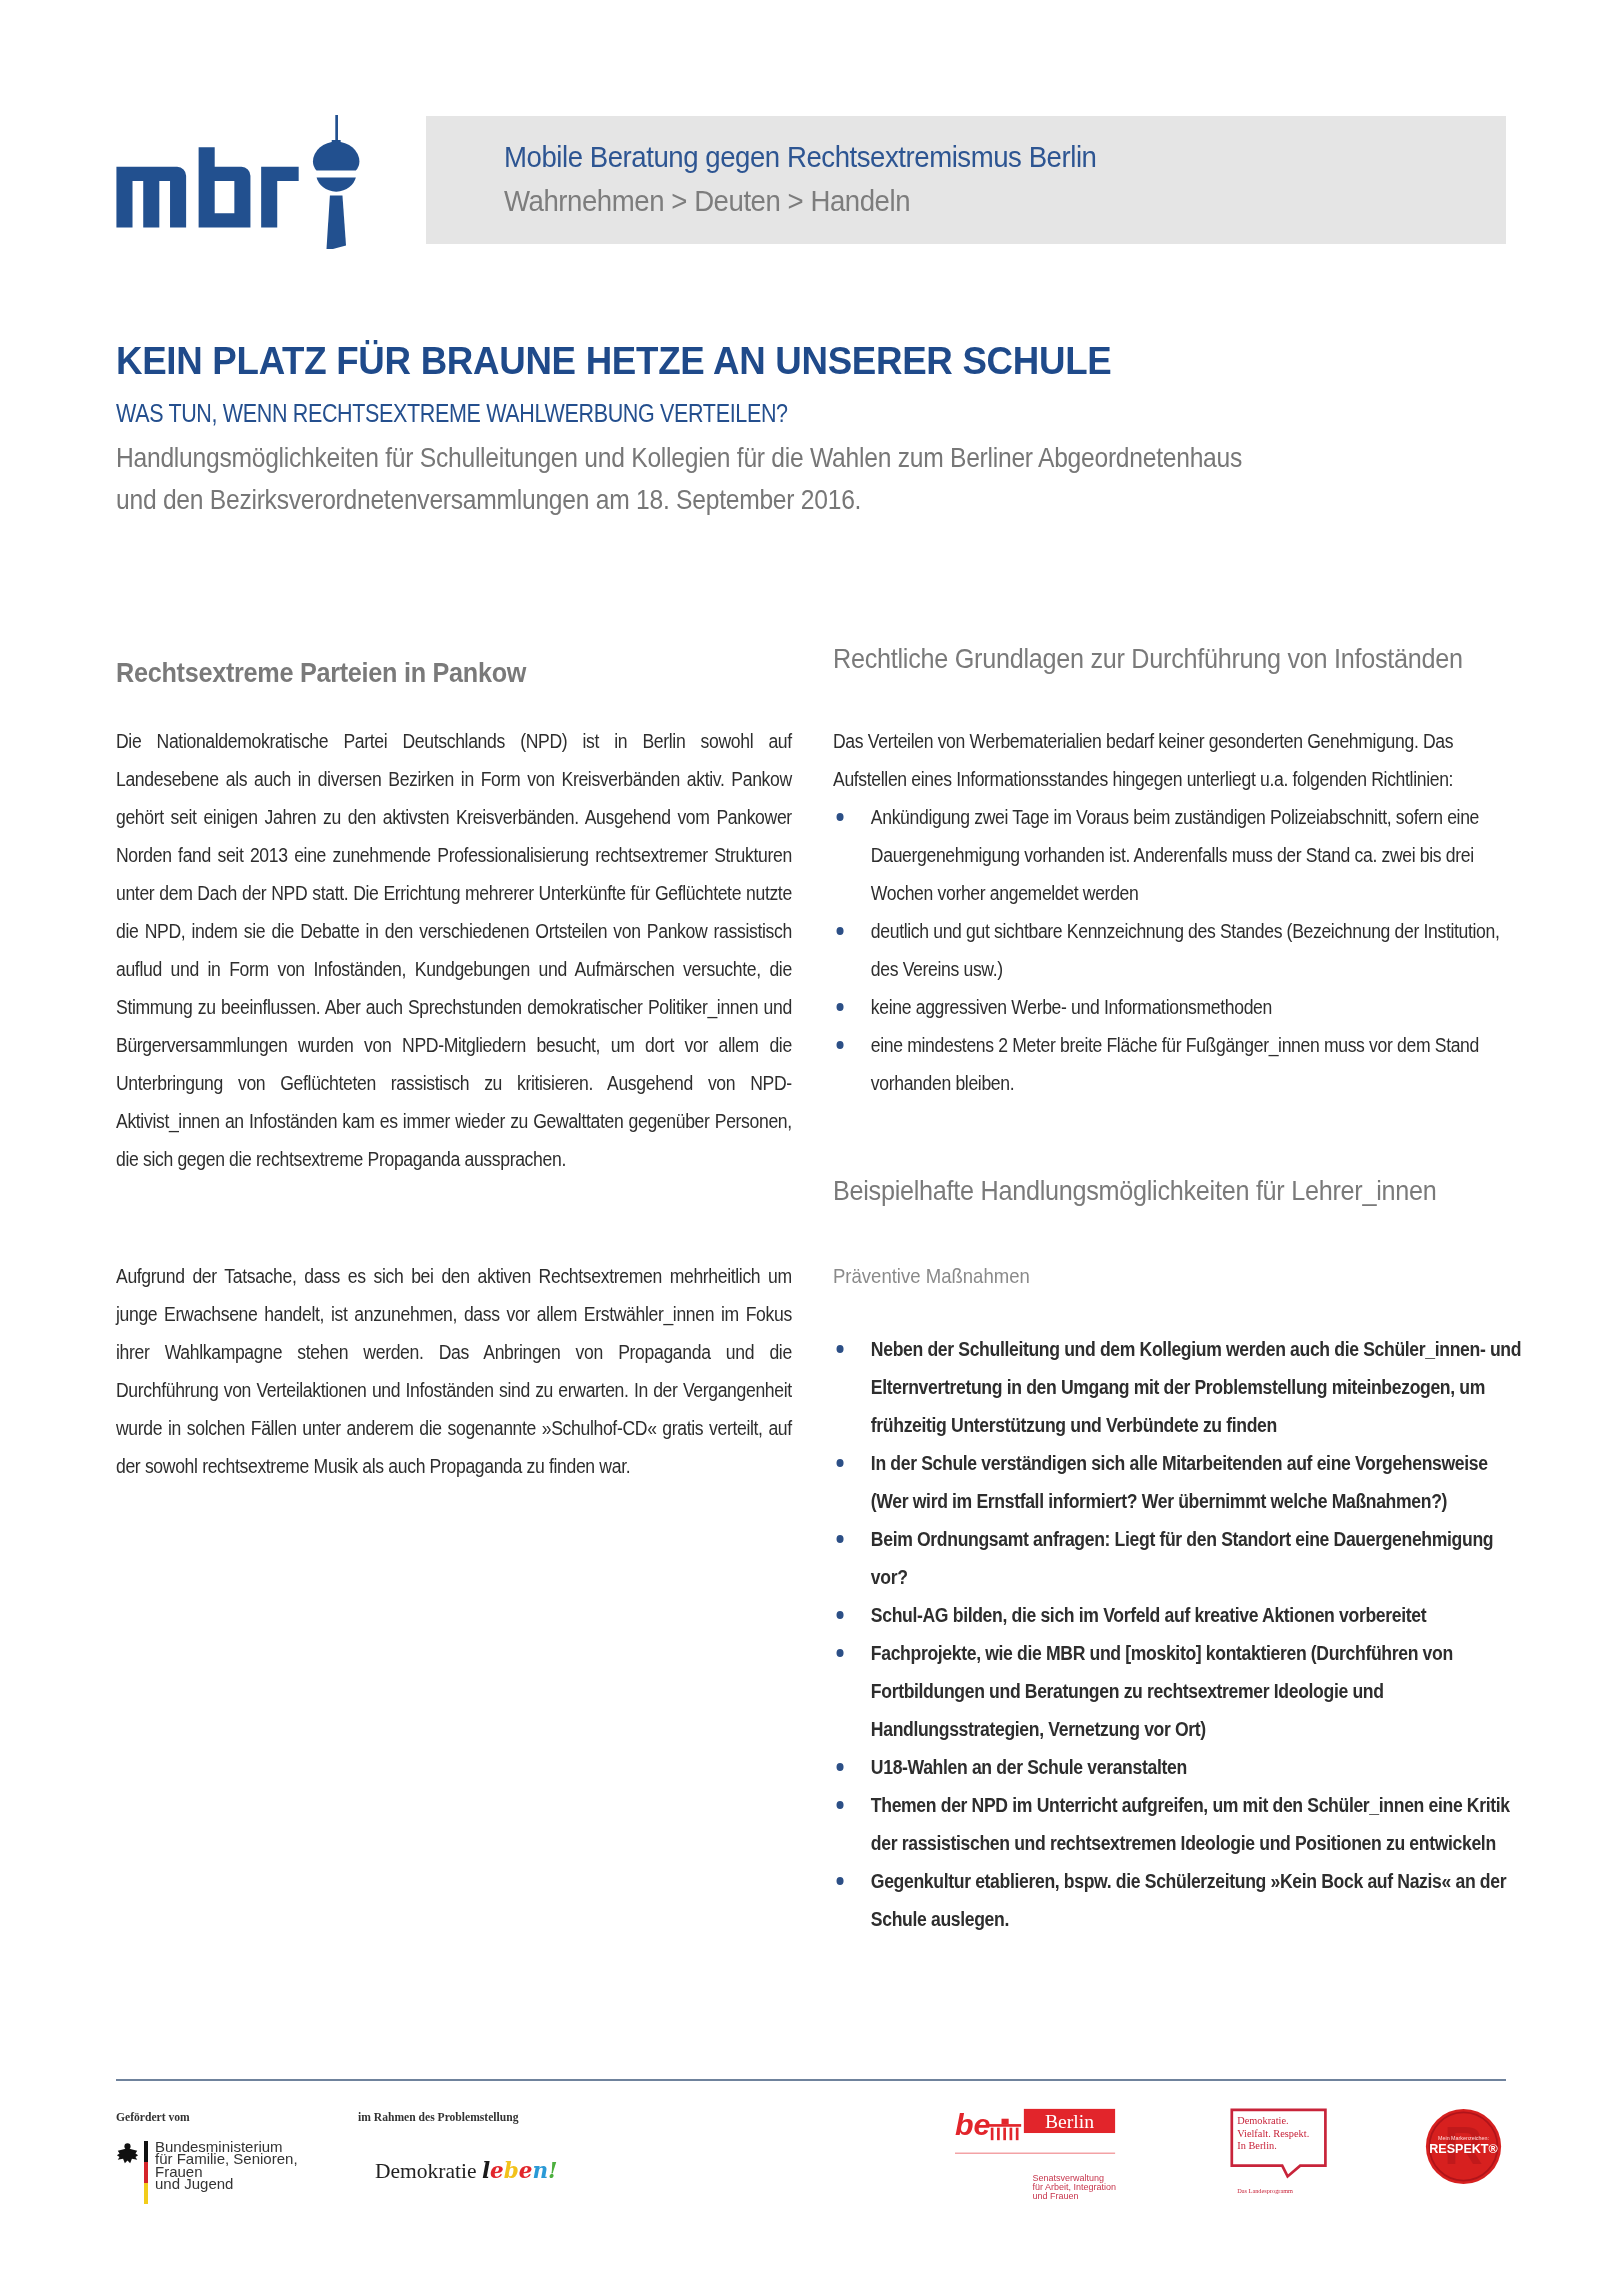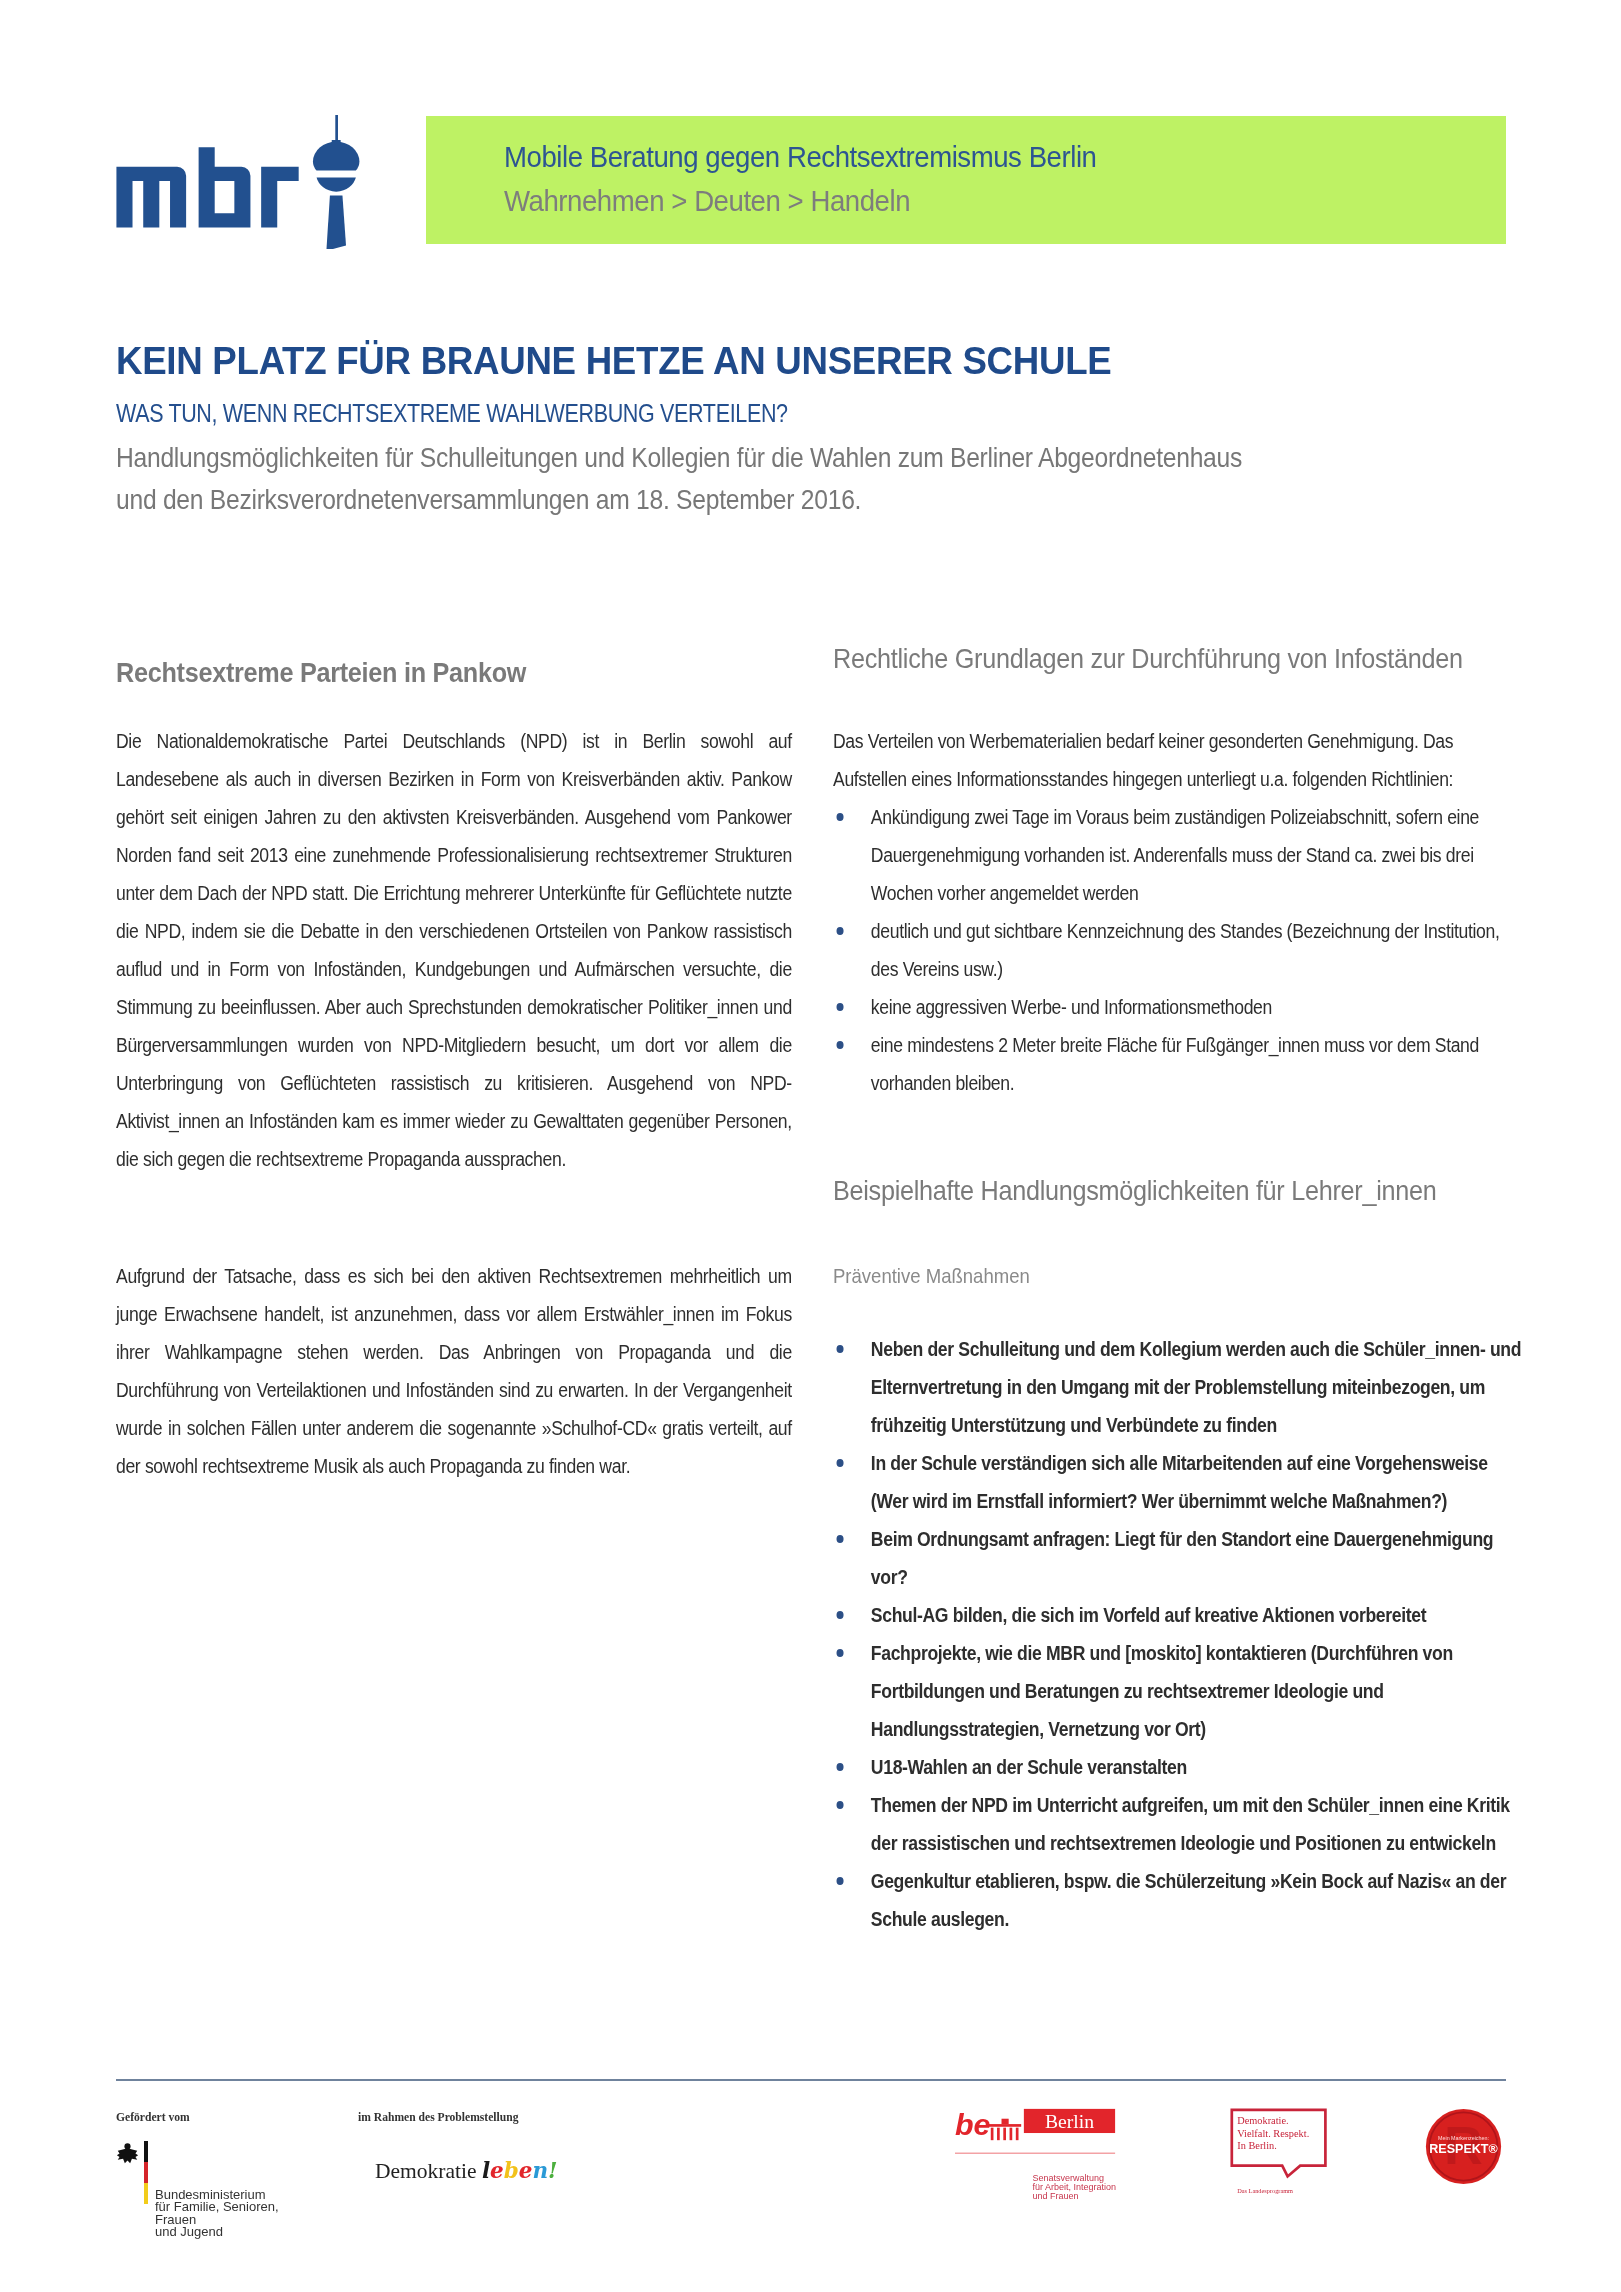--- a/index.html
+++ b/index.html
@@ -7,21 +7,21 @@
     width: 1622px; height: 2293px; position: relative; overflow: hidden;
     font-family: "Liberation Sans", "DejaVu Sans", sans-serif;
     color: #2b2b2b;
   }
   .abs { position: absolute; }
 
   
   .logo { left: 116px; top: 115px; width: 251px; height: 134px; }
   .header-box {
     left: 426px; top: 116px; width: 1080px; height: 128px;
-    background: #bef264;
+    background: #e5e5e5;
   }
   .header-org {
     position: absolute; left: 78px; top: 24px;
     font-size: 30px; color: #2d5592; letter-spacing: -0.5px;
     transform: scaleX(0.92); transform-origin: left center; white-space: nowrap;
   }
   .header-tagline {
     position: absolute; left: 78px; top: 68px;
     font-size: 30px; color: #7d7d7d; letter-spacing: -0.5px;
     transform: scaleX(0.92); transform-origin: left center; white-space: nowrap;
@@ -79,22 +79,22 @@
   
   .footer-line {
     left: 116px; top: 2079px; width: 1390px; height: 1.8px; background: #6f829c;
   }
   .footer-label {
     font-family: "Liberation Serif", "DejaVu Serif", serif;
     font-size: 11.6px; font-weight: bold; color: #333;
   }
   .ministry { left: 116px; top: 2139px; width: 206px; height: 81px; }
   .ministry-text {
-    position: absolute; left: 39px; top: 1.8px; font-size: 13px; line-height: 12.5px;
-    color: #333; white-space: pre-line; margin-top: 48px;
+    position: absolute; left: 39px; top: 1.8px; font-size: 15px; line-height: 12.5px;
+    color: #333; white-space: pre-line;
   }
   .flagbar { position: absolute; left: 28px; top: 1.8px; width: 3.6px; height: 63px; }
   .flagbar div { height: 33.3%; }
   .dl-logo { left: 375px; top: 2158px; font-family: "Liberation Serif", serif; font-size: 21.5px; color: #222; white-space: nowrap; }
   .dl-leben span { font-family: "DejaVu Serif", serif; font-style: italic; font-weight: bold; }
 
   .berlin-logo { left: 955px; top: 2106px; width: 161px; height: 99px; }
   .berlin-senate {
     position: absolute; right: 0; top: 68px; 
     font-size: 9px; line-height: 9px; color: #c7364d; white-space: pre-line;

